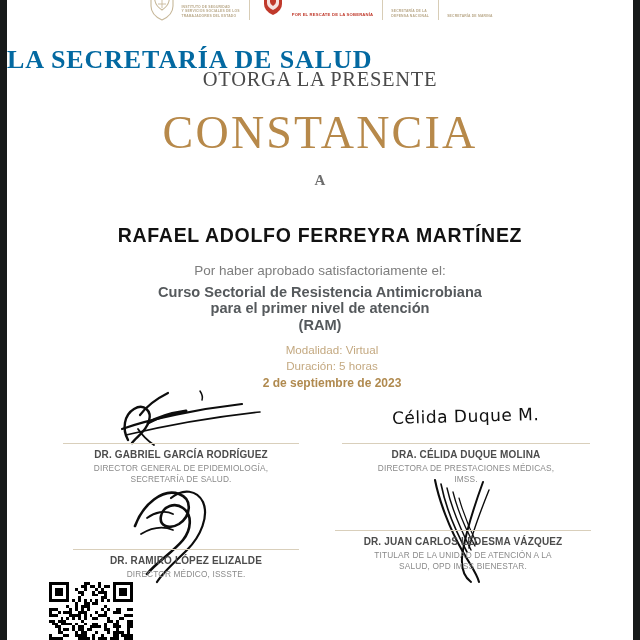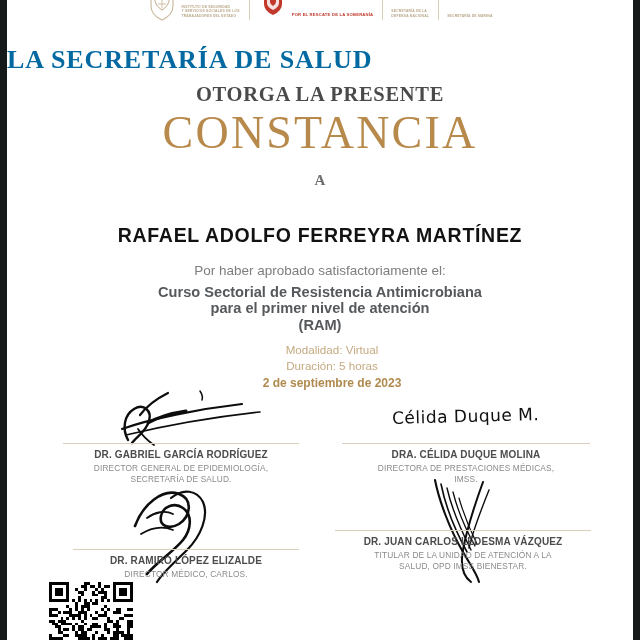--- a/index.html
+++ b/index.html
@@ -88,26 +88,26 @@
     width: 626px;
     text-align: left;
     font-family: "Liberation Serif", serif;
     font-weight: 700;
     font-size: 26px;
     letter-spacing: 0.9px;
     color: #0369a1;
   }
   .title-2 {
     position: absolute;
-    top: 83px;
+    top: 68px;
     left: 0;
     width: 626px;
     text-align: center;
     font-family: "Liberation Serif", serif;
-    font-weight: 700;
+    font-weight: 400;
     font-size: 20.5px;
     letter-spacing: 0.7px;
     color: #4a4a4a;
   }
   .award-word {
     position: absolute;
     top: 106px;
     left: 0;
     width: 626px;
     text-align: center;
@@ -337,21 +337,21 @@
     <div class="sig-block sig-r1-right">
       <div class="sig-rule"></div>
       <div class="sig-name">DRA. CÉLIDA DUQUE MOLINA</div>
       <div class="sig-role">DIRECTORA DE PRESTACIONES MÉDICAS,
 IMSS.</div>
     </div>
 
     <div class="sig-block sig-r2-left">
       <div class="sig-rule"></div>
       <div class="sig-name">DR. RAMIRO LÓPEZ ELIZALDE</div>
-      <div class="sig-role">DIRECTOR MÉDICO, CARLOS.</div>
+      <div class="sig-role">DIRECTOR MÉDICO, ISSSTE.</div>
     </div>
 
     <div class="sig-block sig-r2-right">
       <div class="sig-rule"></div>
       <div class="sig-name">DR. JUAN CARLOS LEDESMA VÁZQUEZ</div>
       <div class="sig-role">TITULAR DE LA UNIDAD DE ATENCIÓN  A LA
 SALUD, OPD IMSS BIENESTAR.</div>
     </div>
 
     <div class="qr-wrap">

